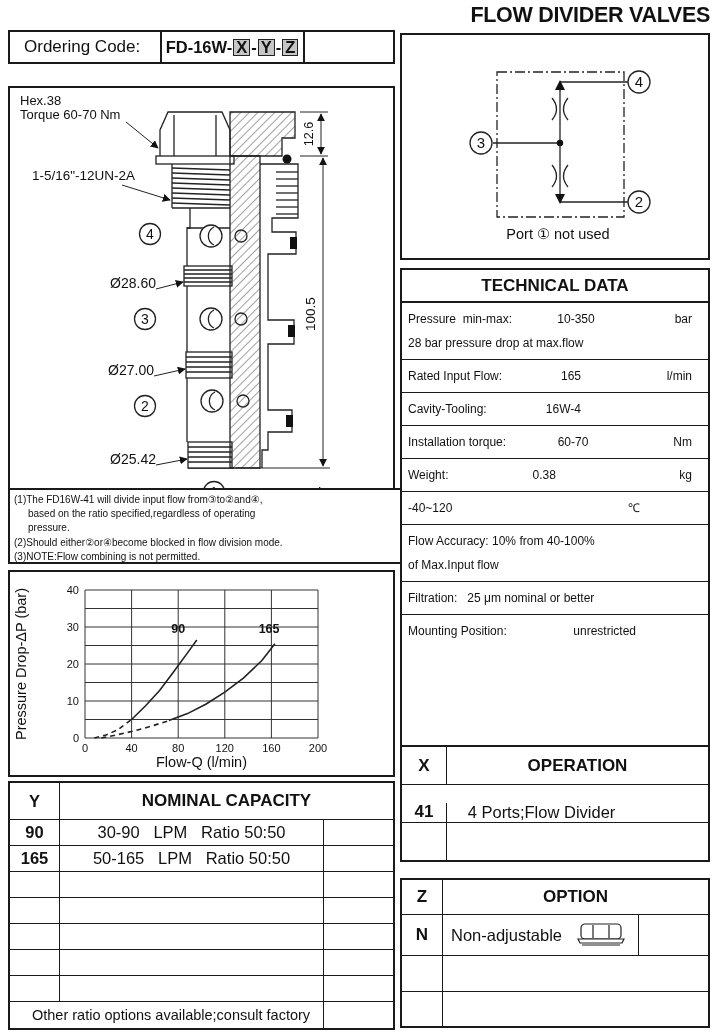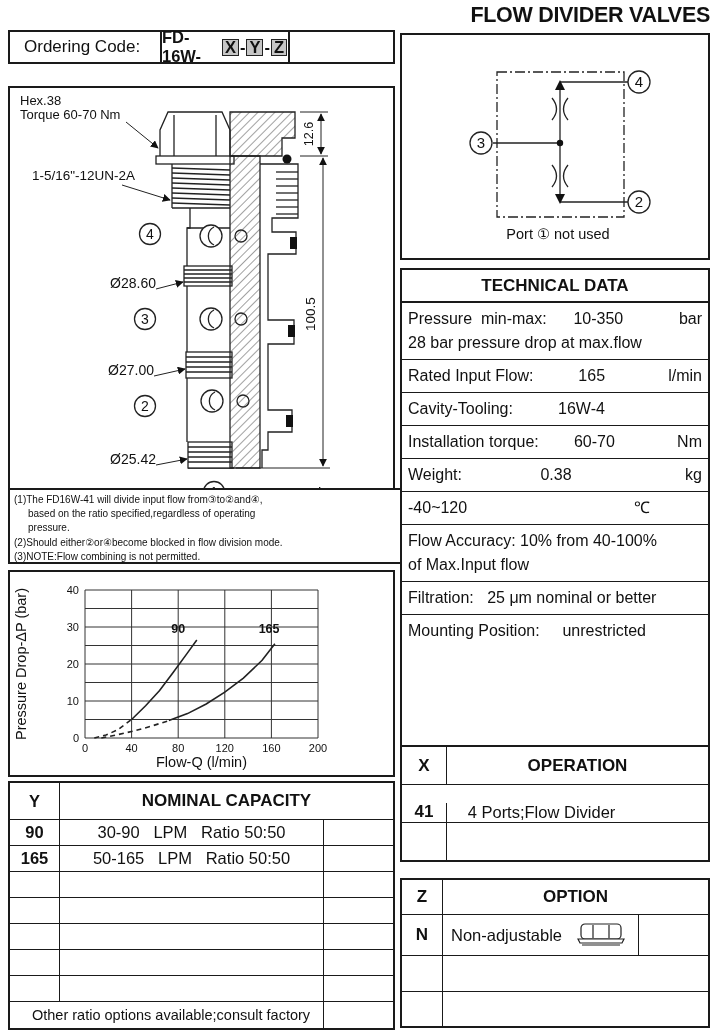--- a/index.html
+++ b/index.html
@@ -5,21 +5,21 @@
   html,body{margin:0;padding:0;background:#fff;}
   body{font-family:"Liberation Sans",sans-serif;color:#111;}
   .page{position:relative;width:713px;height:1035px;background:#fff;overflow:hidden;}
   .box{position:absolute;box-sizing:border-box;background:#fff;border:2px solid #1a1a1a;}
   .title{position:absolute;top:3px;right:3px;font-size:21.5px;font-weight:bold;letter-spacing:-0.3px;}
 
   
   .order-table{left:8px;top:30px;width:387px;height:34px;display:flex;}
   .order-table .cell{box-sizing:border-box;display:flex;align-items:center;}
   .oc-label{width:152px;border-right:2px solid #1a1a1a;padding-left:14px;font-size:17px;}
-  .oc-code{width:128px;border-right:2px solid #1a1a1a;justify-content:center;font-size:16.5px;font-weight:bold;}
+  .oc-code{width:143px;border-right:2px solid #1a1a1a;justify-content:center;font-size:16.5px;font-weight:bold;}
   .oc-empty{flex:1;}
   .code-box{display:inline-block;background:#c6c6c6;border:1.5px solid #222;padding:0 2px;line-height:15px;margin:0 1px;}
 
   
   .draw-box{left:8px;top:64px;width:387px;height:424px;margin-top:22px;}
   .notes-box{left:8px;top:488px;width:440px;height:76px;padding:3px 18px 0 4px;font-size:10px;line-height:14.2px;}
   .notes-box .cont{padding-left:14px;}
   .chart-box{left:8px;top:570px;width:387px;height:207px;}
   .tick{font-size:11px;fill:#111;}
   .series-label{font-size:12.5px;font-weight:bold;fill:#111;}
@@ -41,21 +41,21 @@
   .cap-c3{width:70px;}
   .cap-head .hd{flex:1;font-weight:bold;font-size:17px;}
   .cap-foot .ft{flex:1;justify-content:flex-start;padding-left:22px;font-size:14.5px;}
 
   
   .schem-box{left:400px;top:33px;width:310px;height:227px;}
 
   
   .tech-table{left:400px;top:268px;width:310px;height:484px;display:flex;flex-direction:column;overflow:hidden;}
   .tech-head{font-weight:bold;font-size:17px;text-align:center;padding:6px 0 5px;border-bottom:1.5px solid #1a1a1a;}
-  .t-row{border-top:1.5px solid #1a1a1a;padding:4px 6px 4px 6px;font-size:16px;}
+  .t-row{border-top:1.5px solid #1a1a1a;padding:4px 16px 4px 6px;font-size:12px;}
   .t-row:first-of-type{border-top:none;}
   .t-line{display:grid;grid-template-columns:auto 1fr 52px;align-items:center;line-height:24px;white-space:pre;}
   .t-val{text-align:center;}
   .t-val.right{text-align:right;padding-right:4px;}
   .t-unit{text-align:right;}
   .t-cont{line-height:24px;white-space:pre;}
 
   
   .op-table{left:400px;top:745px;width:310px;height:117px;display:flex;flex-direction:column;}
   .op-head{height:37px;}

